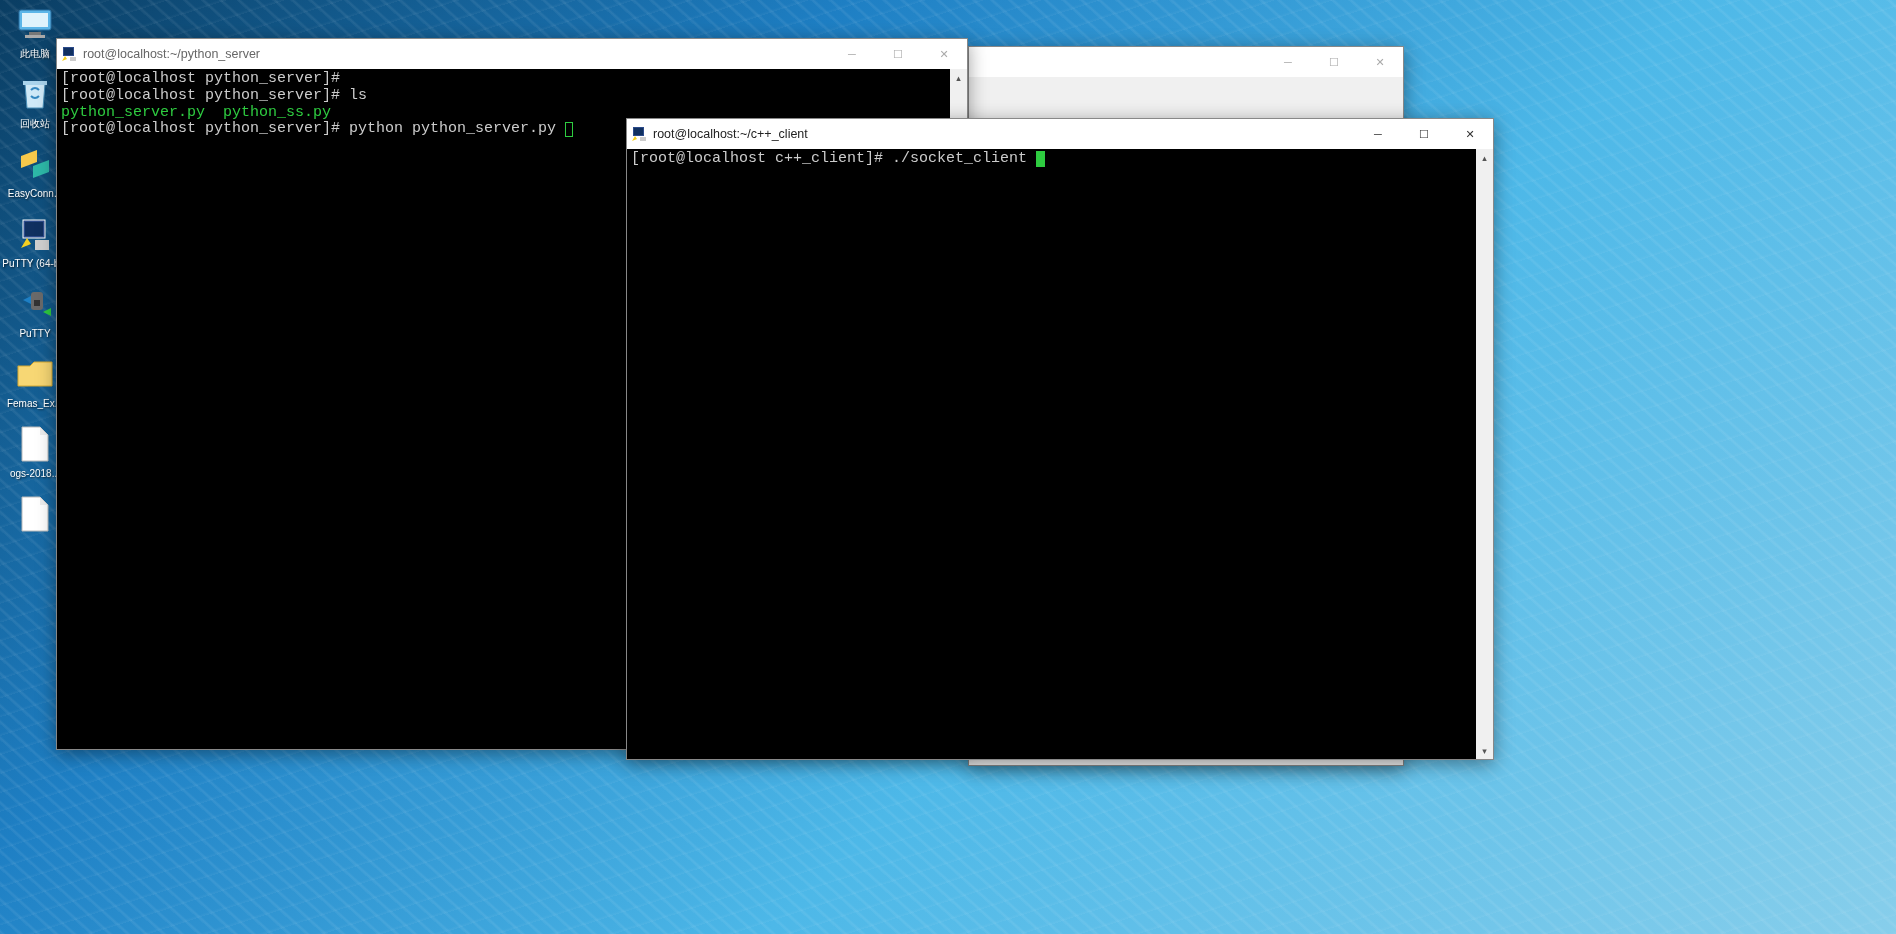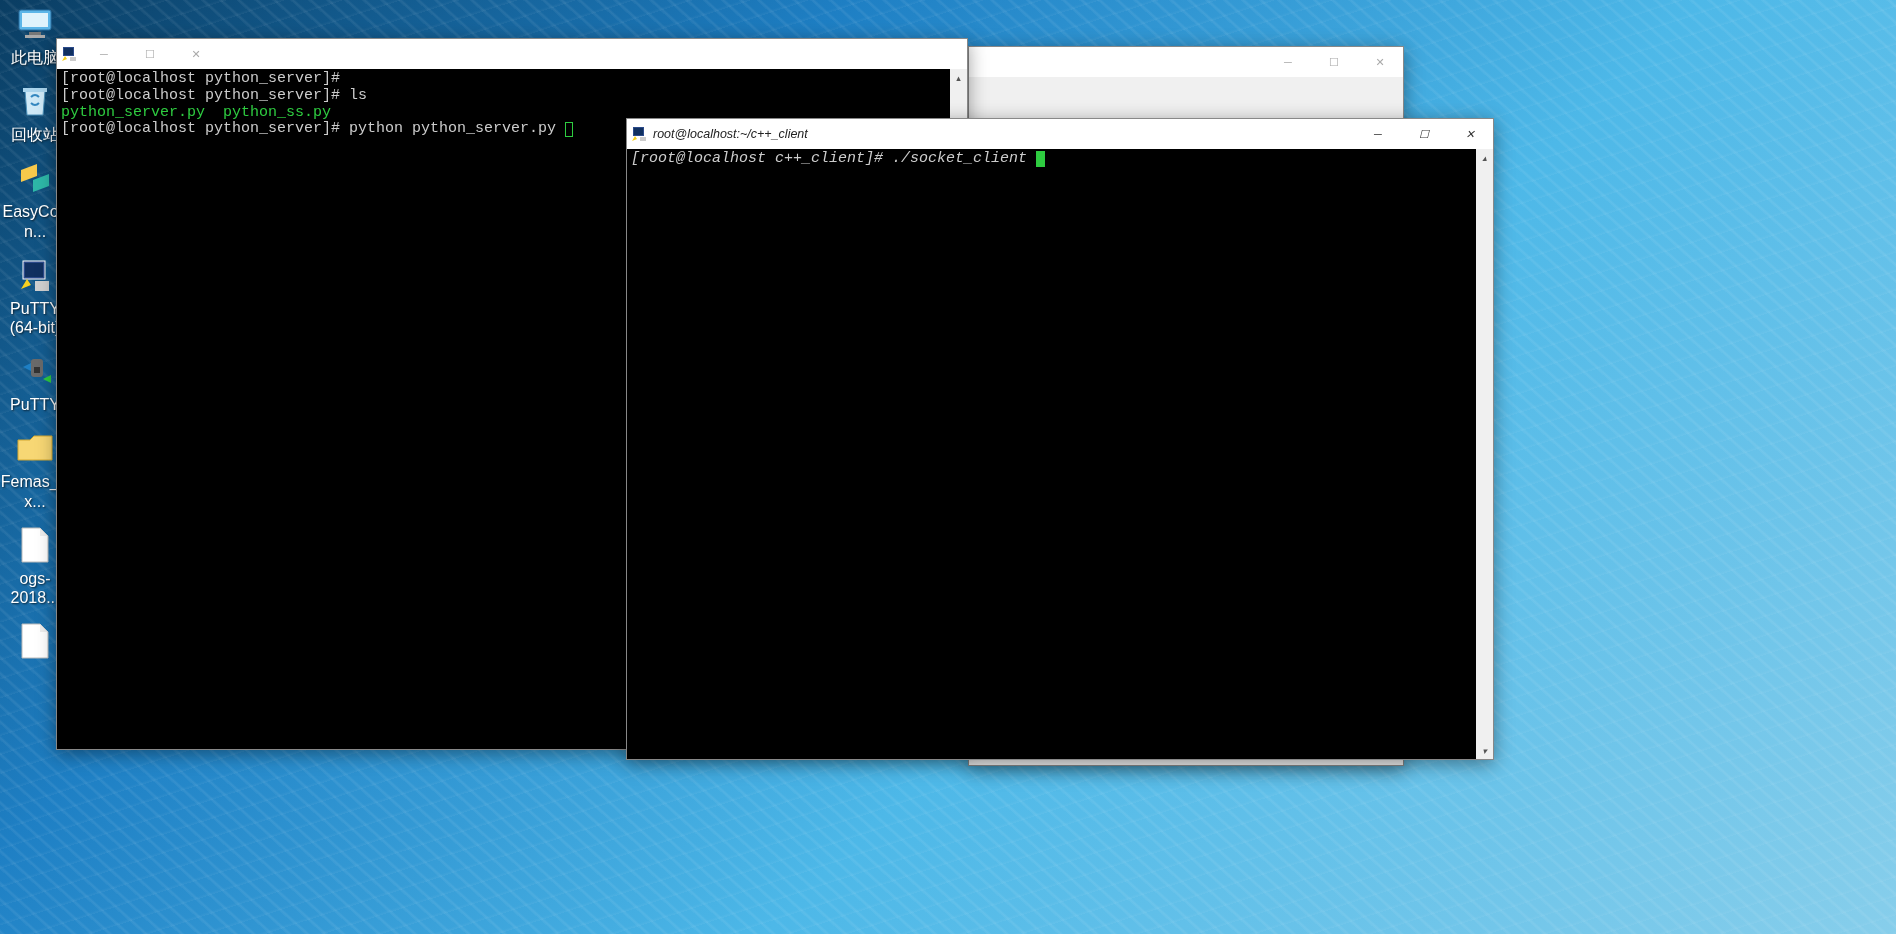--- a/index.html
+++ b/index.html
@@ -26,21 +26,21 @@
     position: absolute;
     left: 0;
     top: 0;
     width: 70px;
     z-index: 1;
   }
   .desktop-icon {
     width: 70px;
     text-align: center;
     color: #fff;
-    font-size: 16px;
+    font-size: 10px;
     padding: 4px 0 10px 0;
     text-shadow: 1px 1px 2px rgba(0,0,0,.7);
     cursor: pointer;
   }
   .desktop-icon .ico {
     width: 40px;
     height: 40px;
     margin: 0 auto 4px auto;
     display: flex;
     align-items: center;
@@ -240,40 +240,41 @@
 <div class="window inactive" style="left:56px; top:38px; width:912px; height:712px; z-index:3;">
   <div class="titlebar">
     <div class="ticon">
       <svg class="putty-svg" viewBox="0 0 16 16">
           <rect x="2" y="1" width="11" height="9" fill="#2b4a8a"></rect>
           <rect x="3" y="2" width="9" height="7" fill="#103060"></rect>
           <path d="M4 10 L1 15 L6 13 Z" fill="#f5d020"></path>
           <rect x="9" y="11" width="6" height="4" fill="#ccc"></rect>
         </svg>
     </div>
+    <div class="title">root@localhost:~/python_server</div>
     <div class="controls">
       <div class="ctrl">─</div>
       <div class="ctrl">☐</div>
       <div class="ctrl close">✕</div>
     </div>
   </div>
   <div class="term-wrap">
     <div class="term"><span class="p">[root@localhost python_server]# </span>
 <span class="p">[root@localhost python_server]# </span><span class="p">ls</span>
 <span class="g">python_server.py  python_ss.py</span>
 <span class="p">[root@localhost python_server]# </span><span class="p">python python_server.py </span><span class="cur outline"></span></div>
     <div class="scroll">
       <div class="arrow">▴</div>
       <div class="track"></div>
       <div class="arrow">▾</div>
     </div>
   </div>
 </div>
 
-<div class="window" style="left:626px; top:118px; width:868px; height:642px; z-index:4;font-style:italic;">
+<div class="window" style="left:626px; top:118px; width:868px; height:642px; z-index:4;">
   <div class="titlebar">
     <div class="ticon">
       <svg class="putty-svg" viewBox="0 0 16 16">
           <rect x="2" y="1" width="11" height="9" fill="#2b4a8a"></rect>
           <rect x="3" y="2" width="9" height="7" fill="#103060"></rect>
           <path d="M4 10 L1 15 L6 13 Z" fill="#f5d020"></path>
           <rect x="9" y="11" width="6" height="4" fill="#ccc"></rect>
         </svg>
     </div>
     <div class="title">root@localhost:~/c++_client</div>

